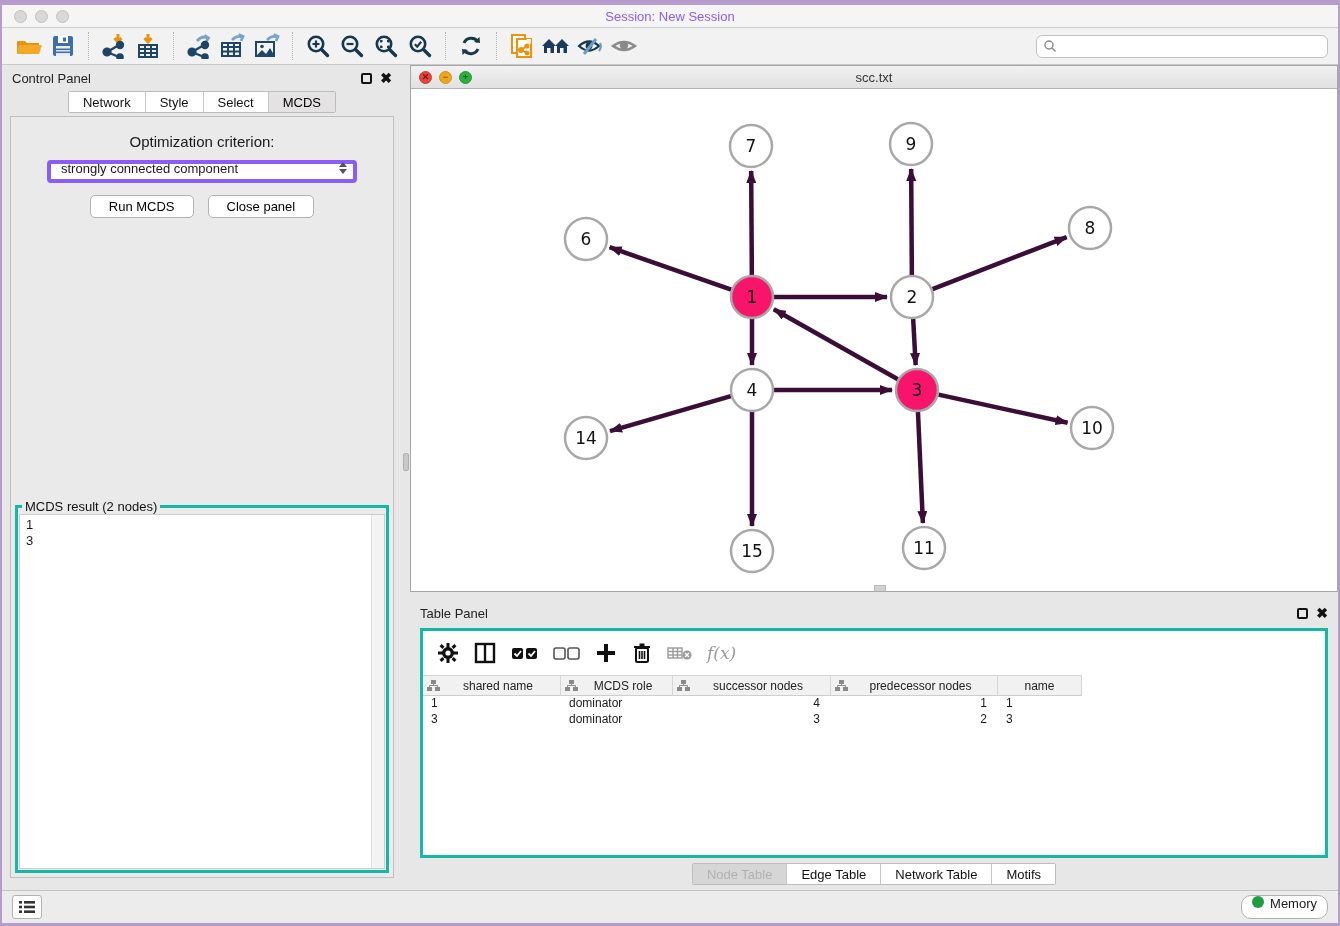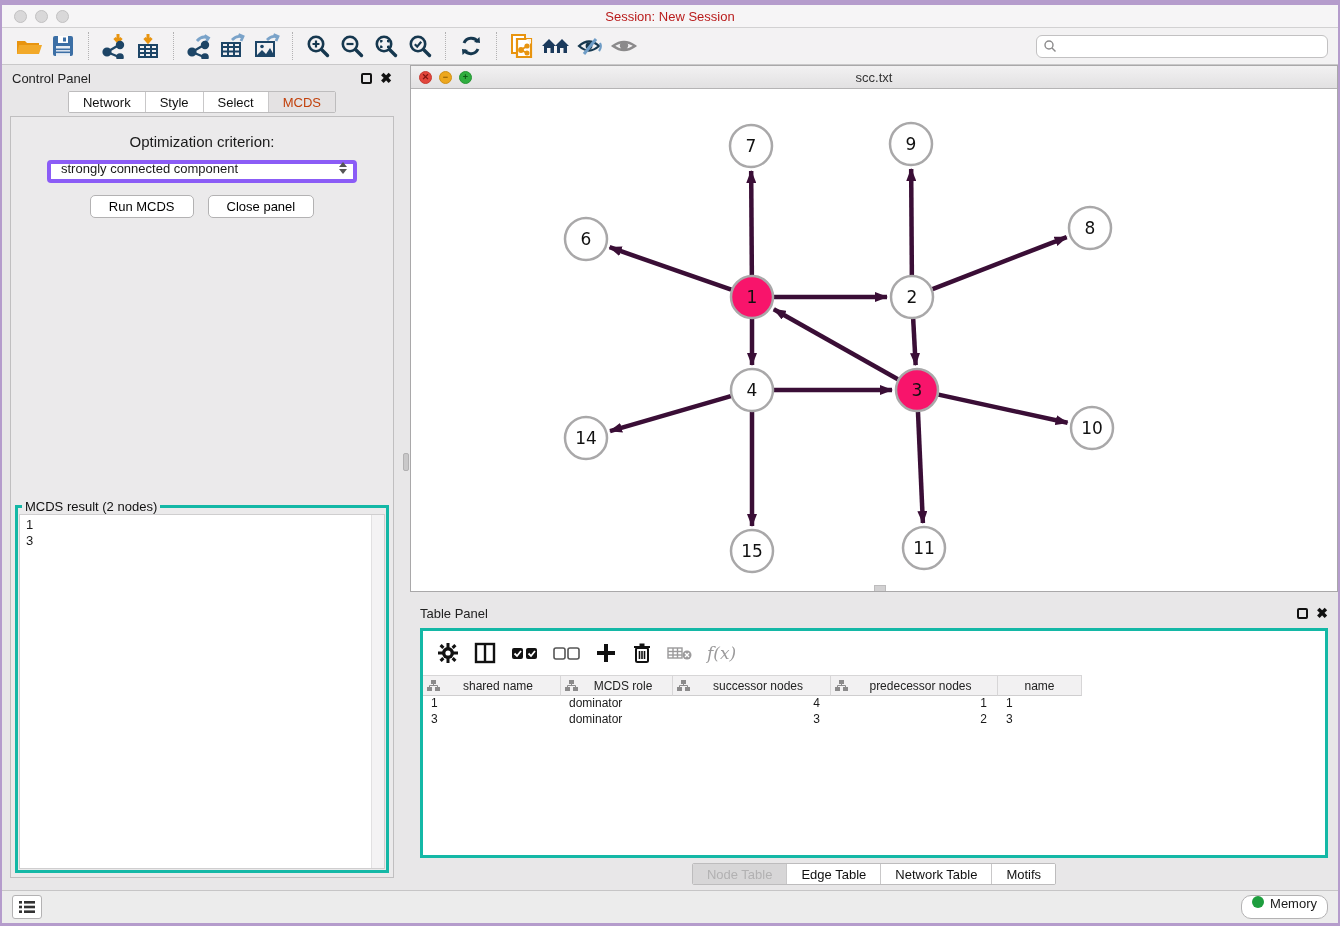--- a/index.html
+++ b/index.html
@@ -8,21 +8,21 @@
 
   .app { position:relative; width:1340px; height:926px; background:#b59ccc; }
   .window { position:absolute; left:2px; top:5px; right:2px; bottom:3px;
             background:#e8e7e8; display:flex; flex-direction:column; overflow:hidden; }
 
   
   .titlebar { height:23px; background:#f6f5f6; border-bottom:1px solid #d2d1d2;
               display:flex; align-items:center; position:relative; flex:none; }
   .lights { display:flex; gap:8px; margin-left:12px; }
   .light { width:13px; height:13px; border-radius:50%; background:#d9d8d9; border:1px solid #c2c1c2; }
-  .win-title { position:absolute; left:0; right:0; text-align:center; color:#b91c1c; font-size:13px; }
+  .win-title { position:absolute; left:0; right:0; text-align:center; color:#8b5cf6; font-size:13px; }
 
   
   .toolbar { height:37px; background:#f3f2f3; border-bottom:1px solid #c9c8c9;
              display:flex; align-items:center; padding:0 10px; flex:none; }
   .tb-btn { width:34px; height:30px; display:flex; align-items:center; justify-content:center; }
   .tb-sep { width:1px; height:28px; border-left:1px dotted #b3b2b3; margin:0 8px; }
   .search-wrap { margin-left:auto; display:flex; align-items:center; }
   .search-box { width:292px; height:23px; border:1px solid #c2c1c2; border-radius:6px; background:#fff;
                 display:flex; align-items:center; padding:0 6px; }
   .search-box input { border:none; outline:none; flex:1; font-size:12px; font-family:"Liberation Sans",sans-serif; background:transparent; }
@@ -36,21 +36,21 @@
   .panel-title { font-size:13px; color:#222; }
   .panel-controls { margin-left:auto; display:flex; gap:8px; align-items:center; }
   .float-btn { width:11px; height:11px; border:2px solid #111; border-radius:2px; }
   .close-btn { font-weight:bold; font-size:14px; color:#111; line-height:11px; }
 
   .seg { display:flex; border:1px solid #bdbcbd; border-radius:2px; overflow:hidden; background:#fff;
          height:22px; width:max-content; }
   .seg .tab { padding:2px 14px; font-size:13px; line-height:17px; border-right:1px solid #c9c8c9;
               background:#fff; color:#111; white-space:nowrap; }
   .seg .tab:last-child { border-right:none; }
-  .seg.top .tab.active { background:#e4e2e3; color:#c2410c; }
+  .seg.top .tab.active { background:#e4e2e3; color:#000000; }
   .seg.bottom .tab.active { background:#d7d6d7; color:#b2b1b2; }
   .ctrl-tabs-row { display:flex; justify-content:center; flex:none; }
 
   .cp-box { flex:1; margin:3px 8px 12px 8px; border:1px solid #c0bfc0; background:#ebeaeb;
             display:flex; flex-direction:column; overflow:hidden; }
   .opt-label { text-align:center; margin-top:16px; font-size:15px; }
   .select { margin:10px 36px 0 36px; height:23px; background:#fff; border:4px solid #8b5cf6; border-radius:4px;
             display:flex; align-items:center; padding:0 6px 7px 10px; }
   .select .sel-val { flex:1; font-size:13px; }
   .stepper { display:flex; flex-direction:column; gap:2px; align-items:center; }

